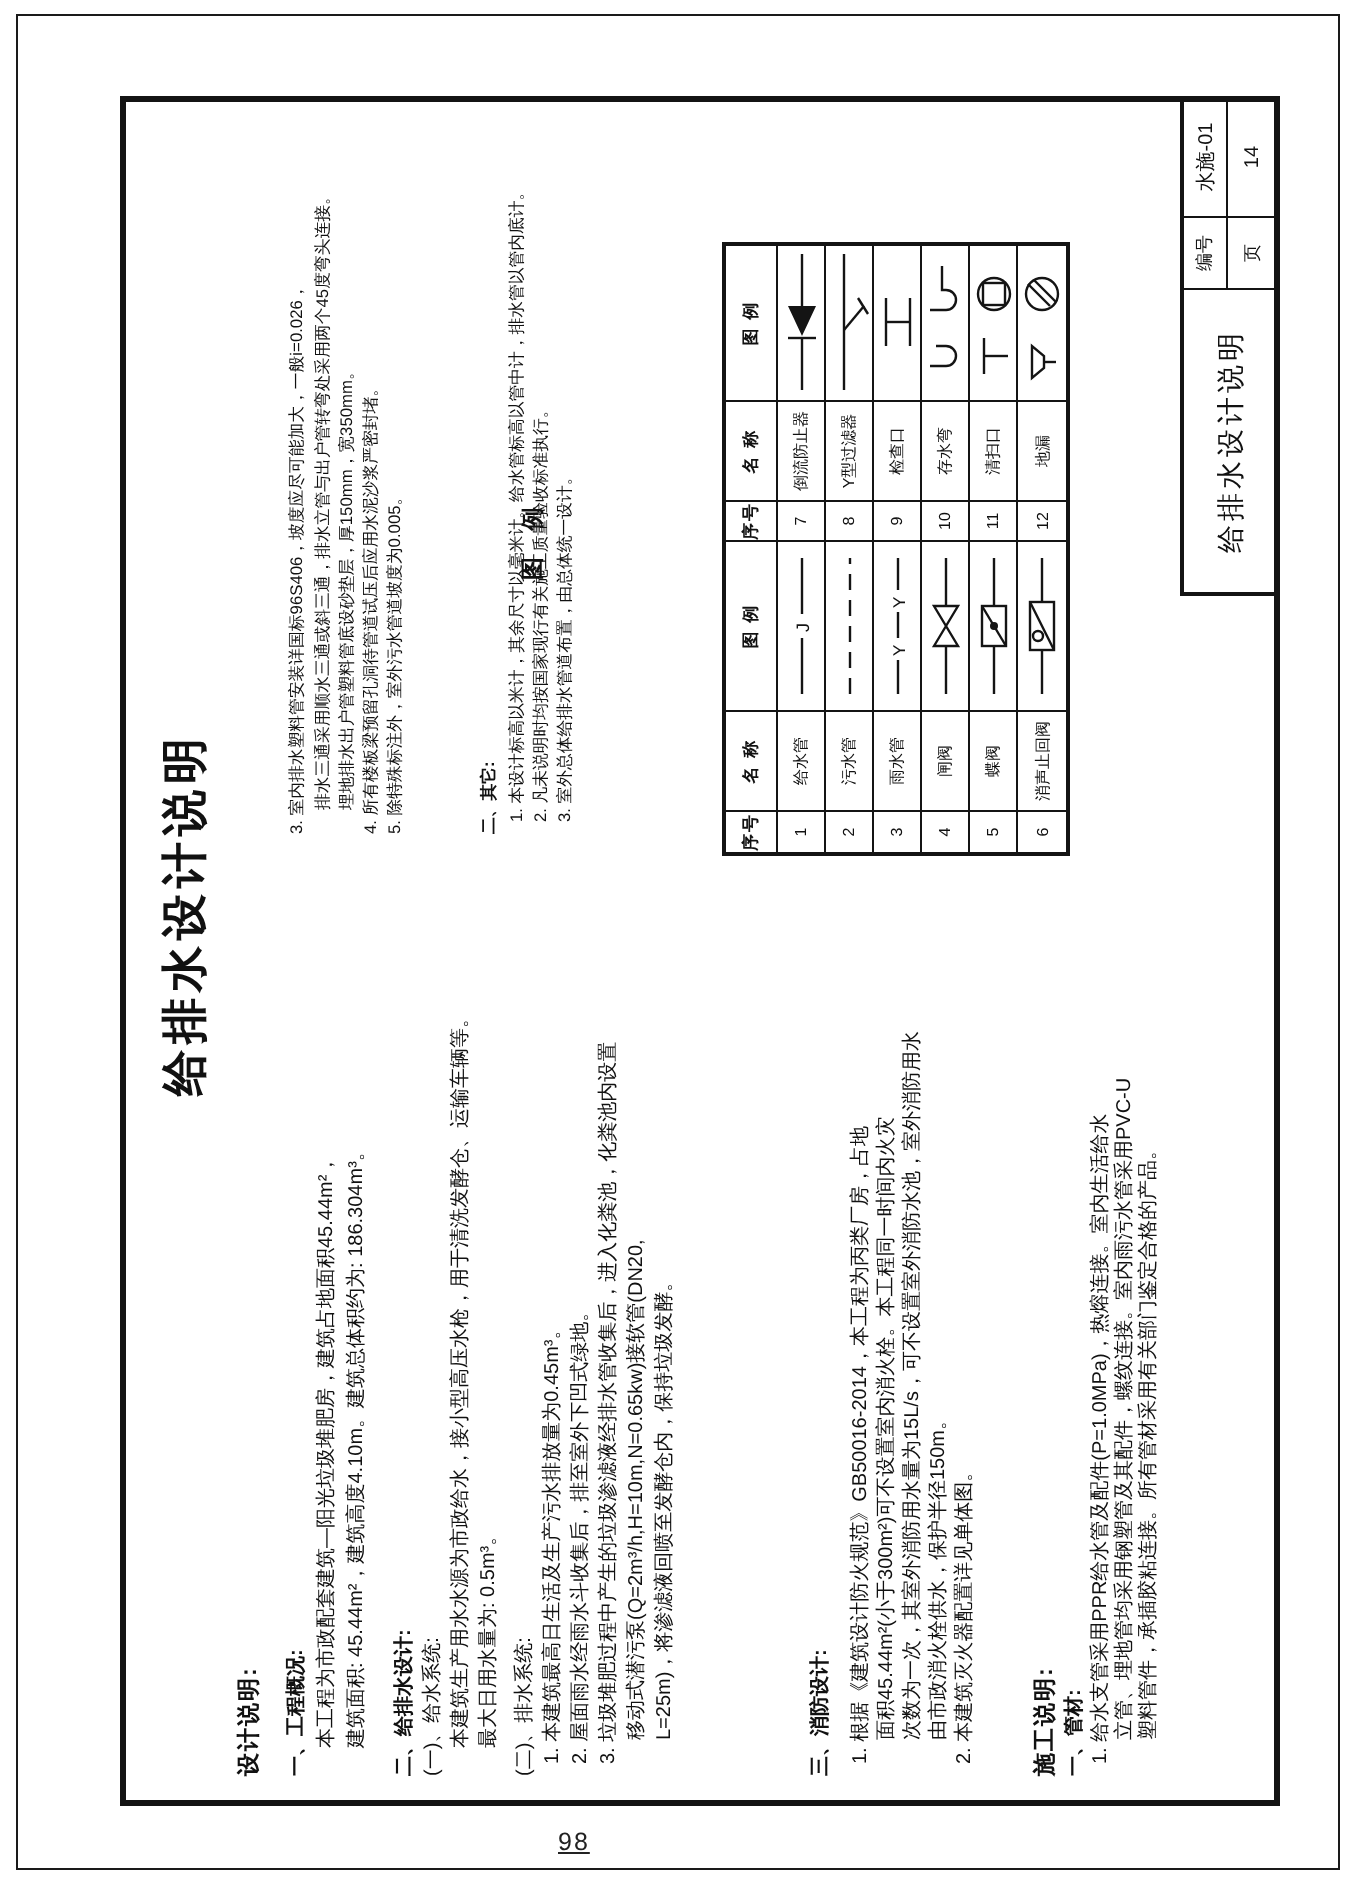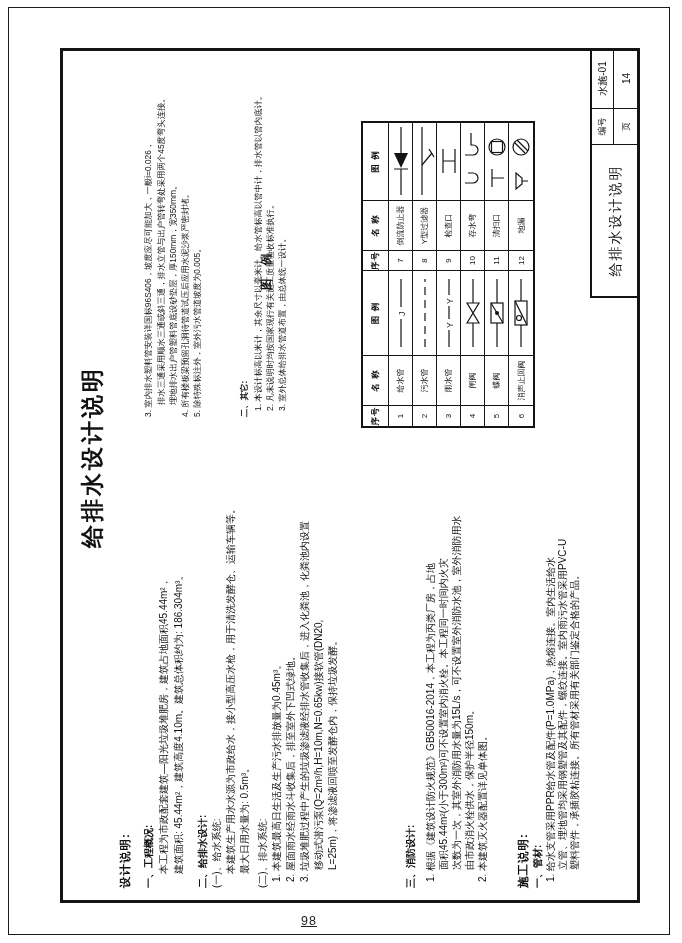--- a/index.html
+++ b/index.html
@@ -55,21 +55,21 @@
   .tb{
     border-right:1px solid #141414;border-bottom:1px solid #141414;
     display:flex;align-items:center;justify-content:center;white-space:nowrap;
   }
   .tb.no-r{border-right:none;}
   .tb.no-b{border-bottom:none;}
   .tb-title{grid-row:1/3;grid-column:1;font-size:14px;letter-spacing:2px;border-bottom:none;}
   .tb-label{font-size:9px;}
   .tb-value{font-size:10px;}
   .page-number{
-    position:absolute;left:279px;top:914px;width:60px;text-align:center;
+    position:absolute;left:279px;top:914px;width:60px;
     font-size:12.5px;color:#222;letter-spacing:1px;text-decoration:underline;
   }
 </style>
 </head>
 <body>
 
 <div class="page">
   <div class="outer-frame"></div>
 
   <div class="sheet">

